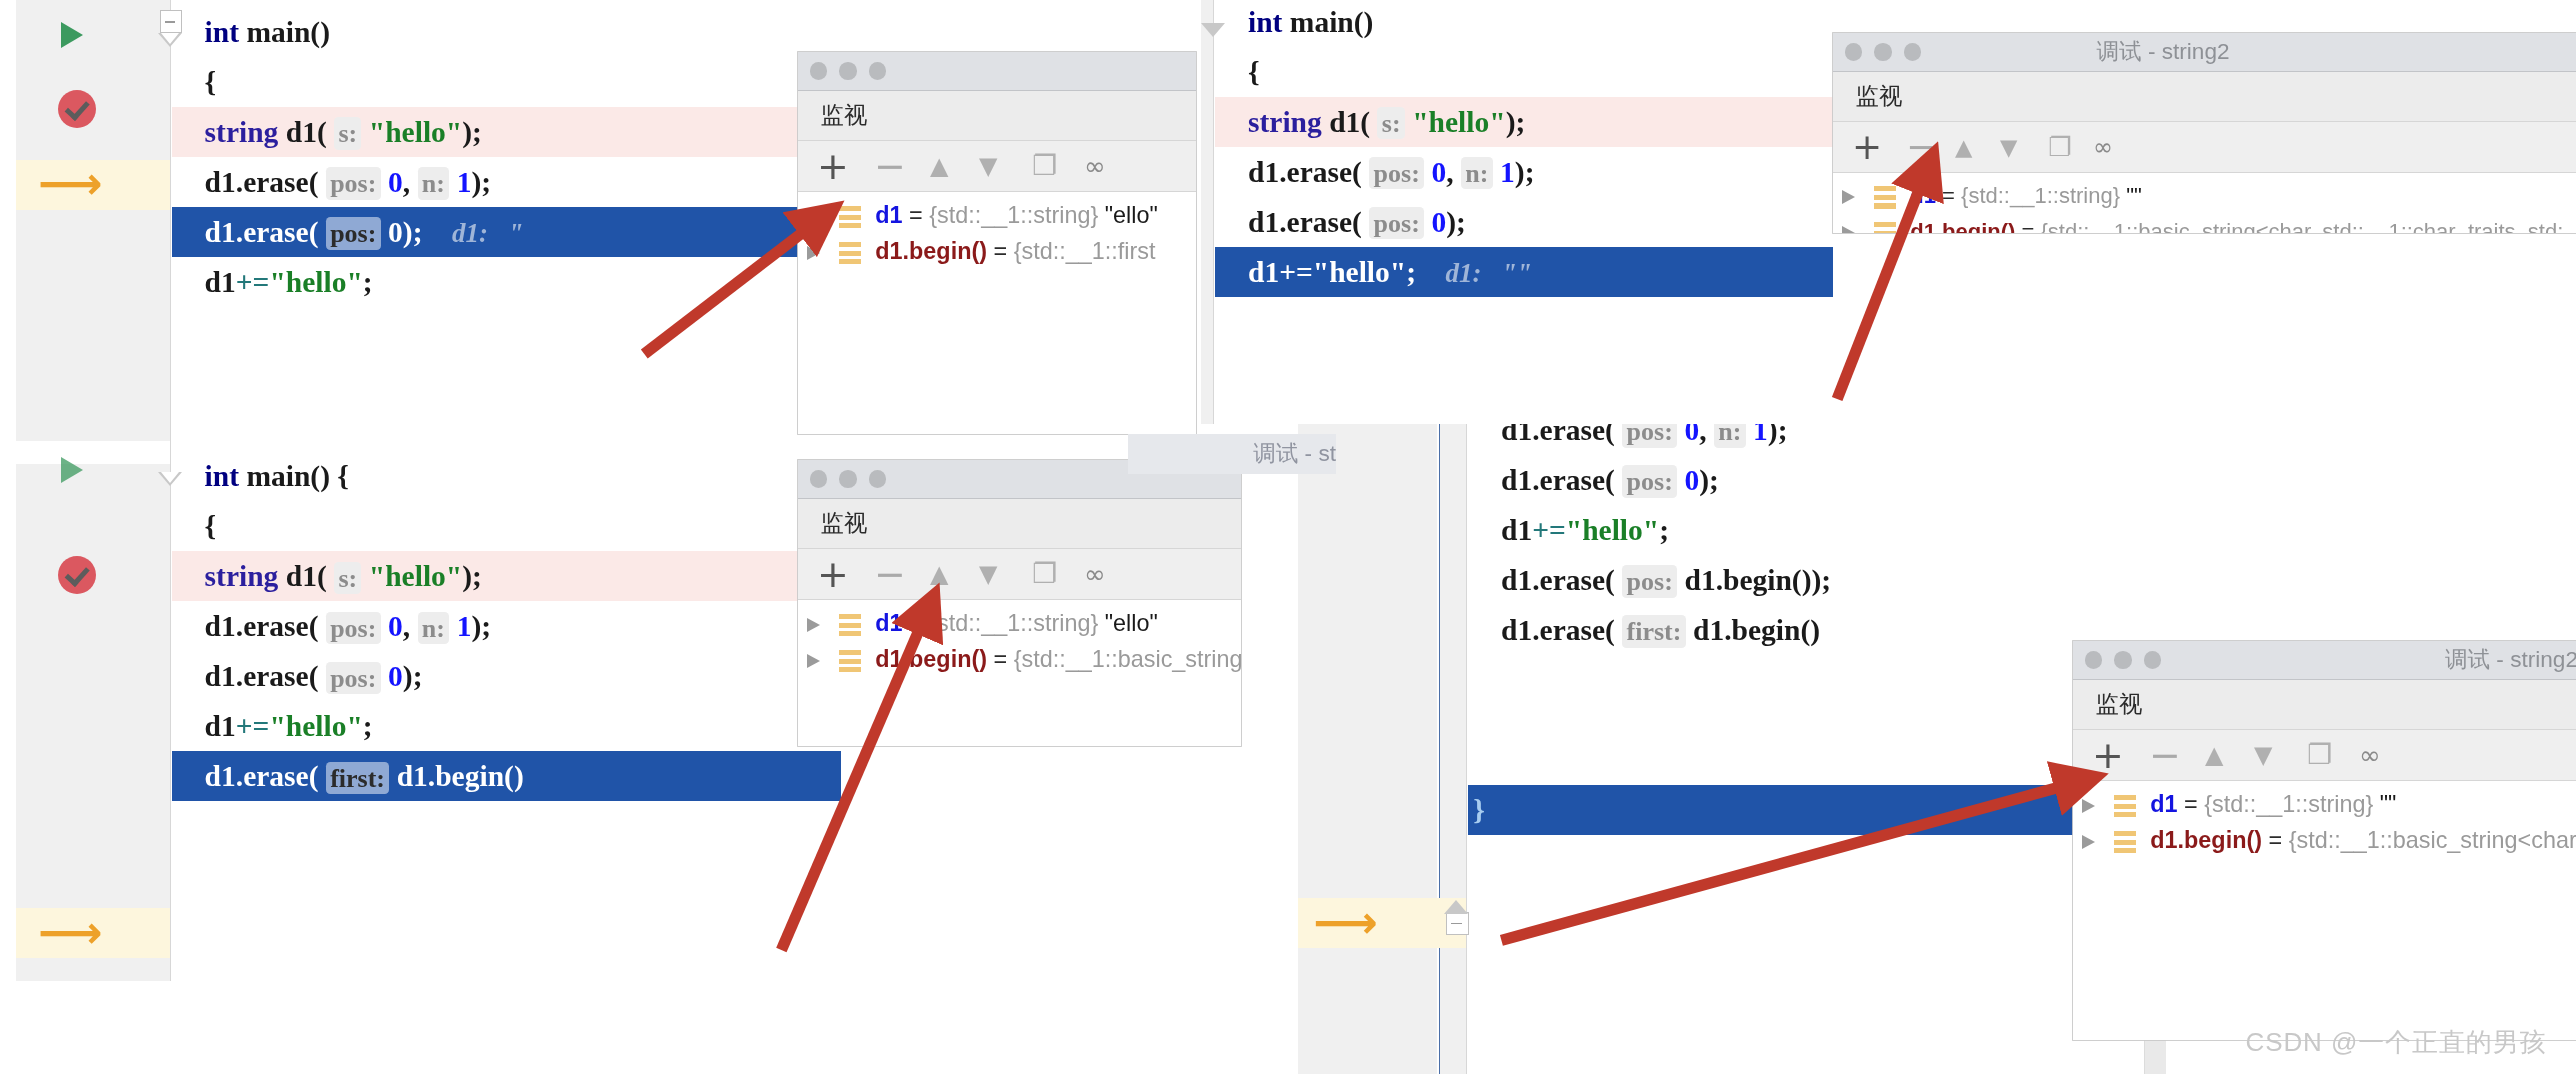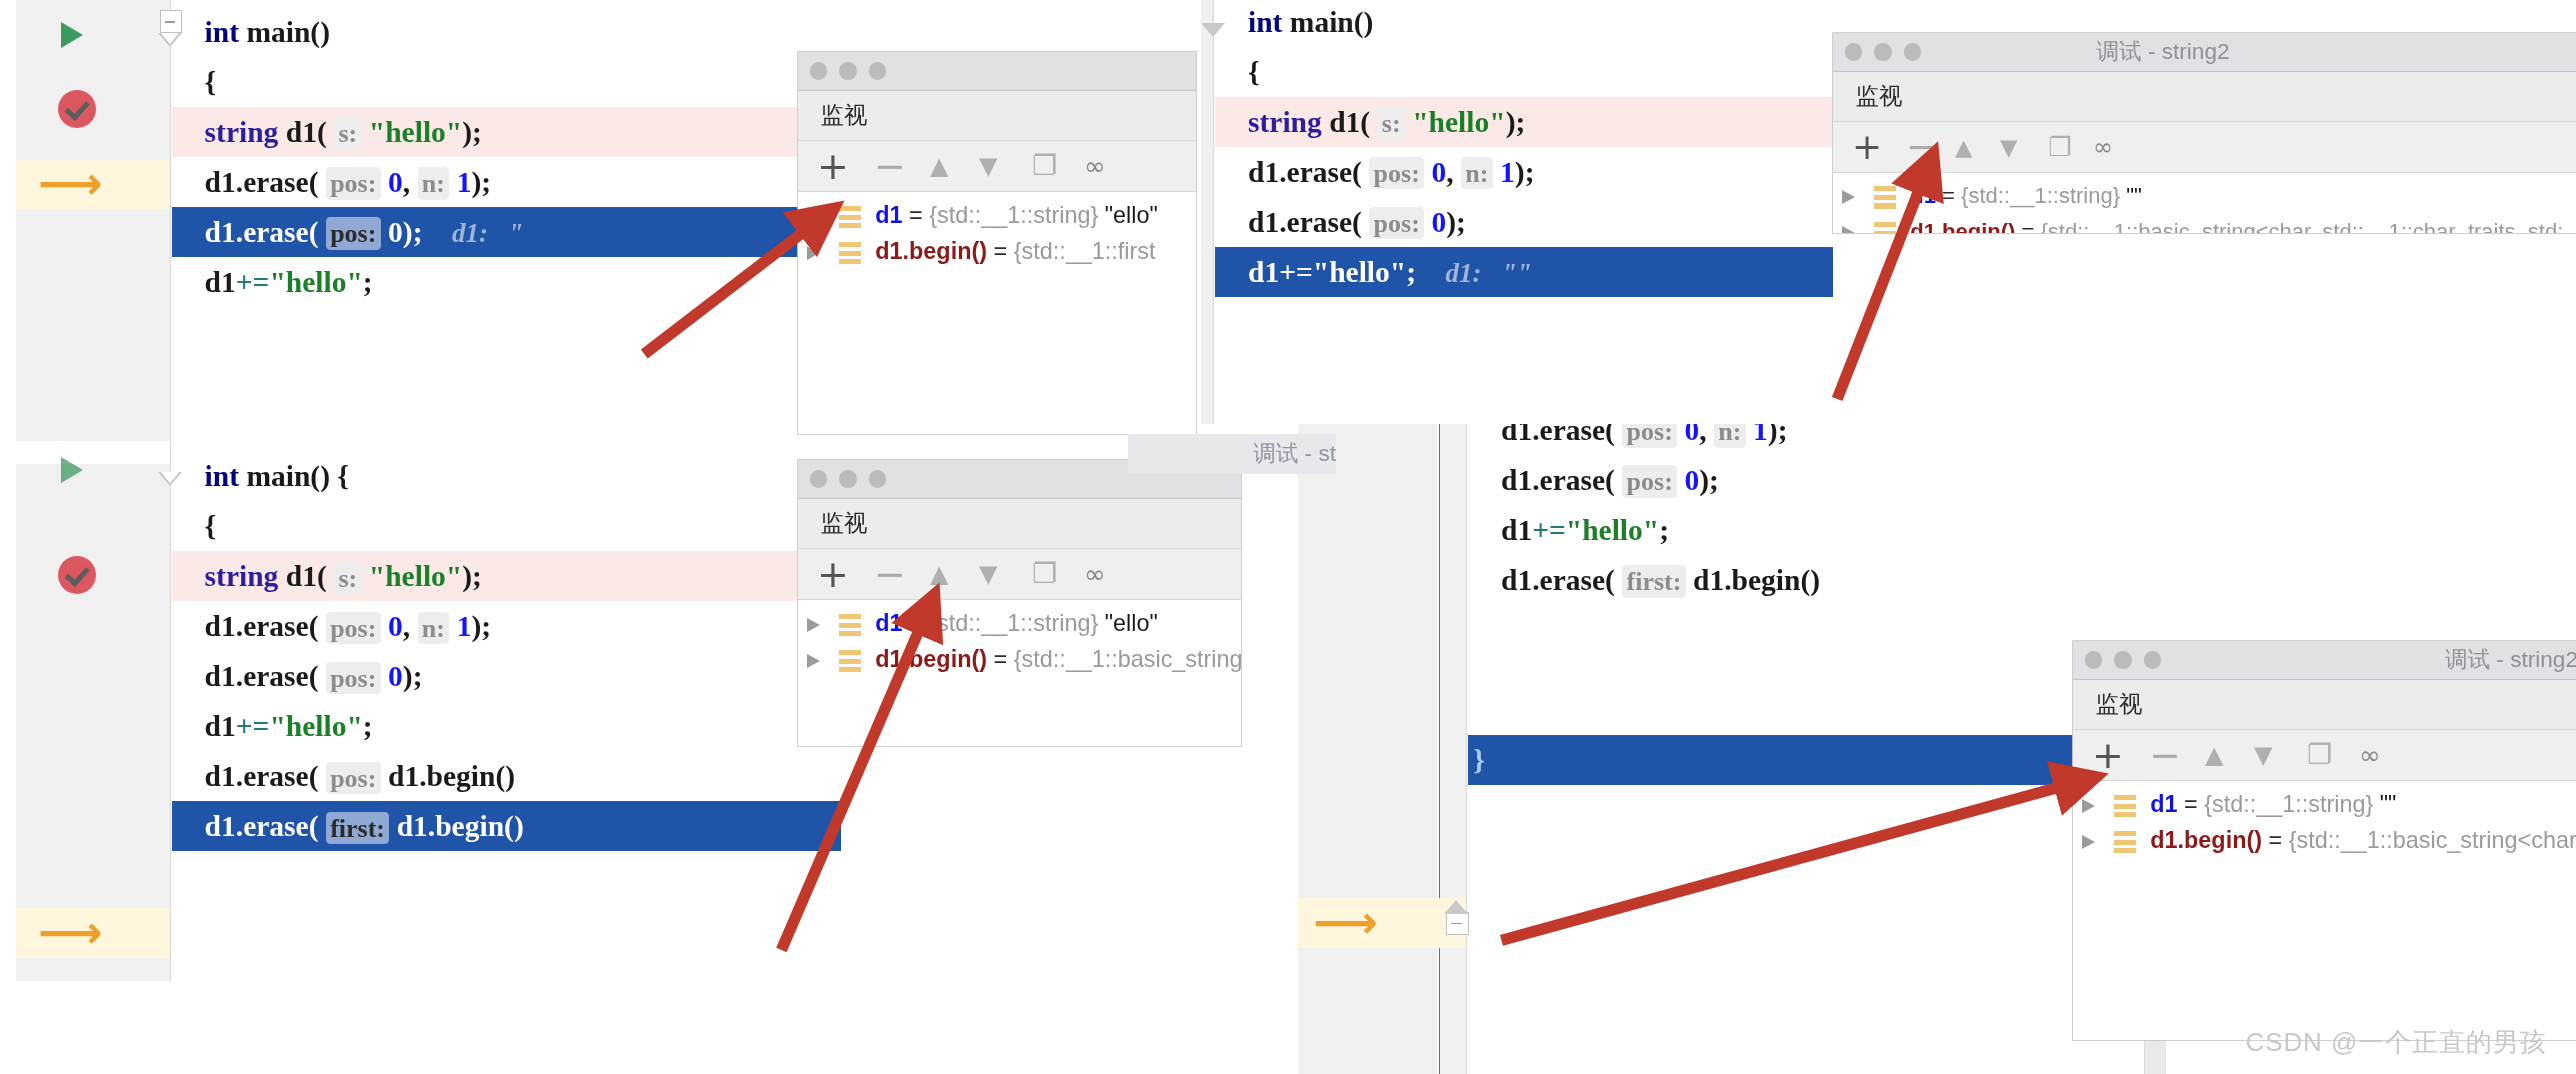--- a/index.html
+++ b/index.html
@@ -127,21 +127,20 @@
   <div class="fold-tail" style="left:142px;top:31px;"></div>
   <div class="fold-tail-in" style="left:145px;top:31px;"></div>
 
   <div class="code-area" style="left:156px;right:0;">
     <div class="line" style="margin-top:10.4px;"><span class="pad"><span class="kw2">int</span> main() {</span></div>
     <div class="line"><span class="pad">{</span></div>
     <div class="line ln-breakpoint"><span class="pad"><span class="kw">string</span> d1( <span class="hint">s:</span> <span class="str">"hello"</span>);</span></div>
     <div class="line"><span class="pad">d1.erase( <span class="hint">pos:</span> <span class="num">0</span>, <span class="hint">n:</span> <span class="num">1</span>);</span></div>
     <div class="line"><span class="pad">d1.erase( <span class="hint">pos:</span> <span class="num">0</span>);</span></div>
     <div class="line"><span class="pad">d1<span class="op">+=</span><span class="str">"hello"</span>;</span></div>
-    <div class="line"><span class="pad">d1.erase( <span class="hint">pos:</span> d1.begin()</span></div>
     <div class="line ln-exec"><span class="pad">d1.erase( <span class="hint">first:</span> d1.begin()</span></div>
   </div>
 </div>
 
 <div class="editor" style="left:1201px;top:0;width:632px;height:424px;">
   <div class="gutter" style="width:12px;"></div>
   <div class="gutter-sep" style="left:12px;"></div>
   <div class="fold-tail" style="left:0px;top:22.6px;"></div>
 
   <div class="code-area" style="left:14px;right:0;">
@@ -163,20 +162,21 @@
   <div class="exec-gutter" style="top:474px;height:50px;width:168px;"></div>
   <div class="g-arrow" style="left:15.6px;top:476px;">⟶</div>
 
   <div class="fold-minus" style="left:148px;top:488px;"></div>
   <div class="fold-tail" style="left:146px;top:476px;transform:rotate(180deg);"></div>
 
   <div class="code-area" style="left:170px;right:0;">
     <div class="line" style="margin-top:-19px;"><span class="pad">d1.erase( <span class="hint">pos:</span> <span class="num">0</span>, <span class="hint">n:</span> <span class="num">1</span>);</span></div>
     <div class="line"><span class="pad">d1.erase( <span class="hint">pos:</span> <span class="num">0</span>);</span></div>
     <div class="line"><span class="pad">d1<span class="op">+=</span><span class="str">"hello"</span>;</span></div>
+    <div class="line"><span class="pad">d1.erase( <span class="hint">pos:</span> d1.begin());</span></div>
     <div class="line"><span class="pad">d1.erase( <span class="hint">first:</span> d1.begin()</span></div>
     <div class="line" style="height:130px;"></div>
     <div class="line ln-exec" style="height:50px;"><span style="padding-left:5.2px;color:#a8cdf0;">}</span></div>
   </div>
   <div class="vscroll" style="right:0;top:286px;height:365px;">
     <div class="vscroll-thumb" style="top:8.7px;height:104px;"></div>
   </div>
 </div>
 
 <div class="win" style="left:798px;top:52px;width:398px;height:382px;">

